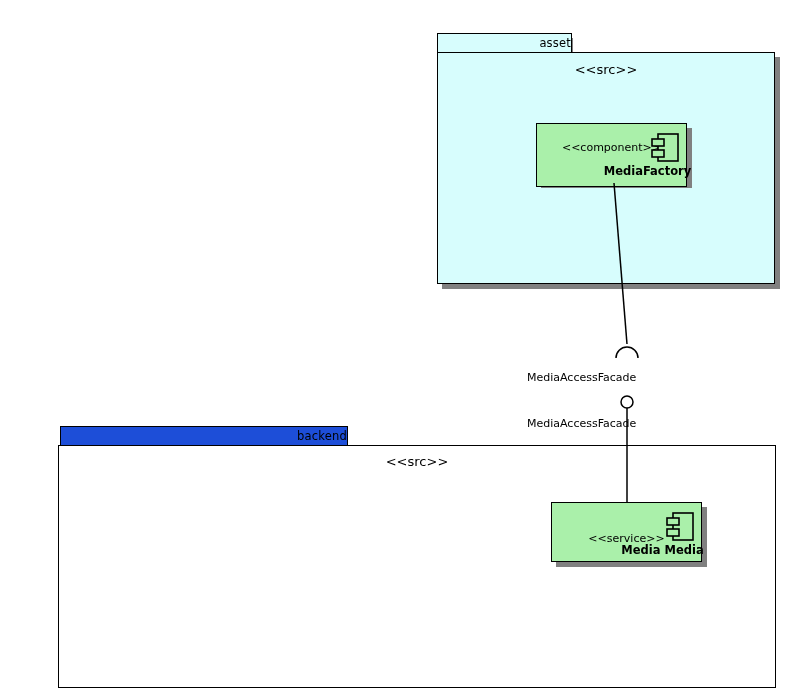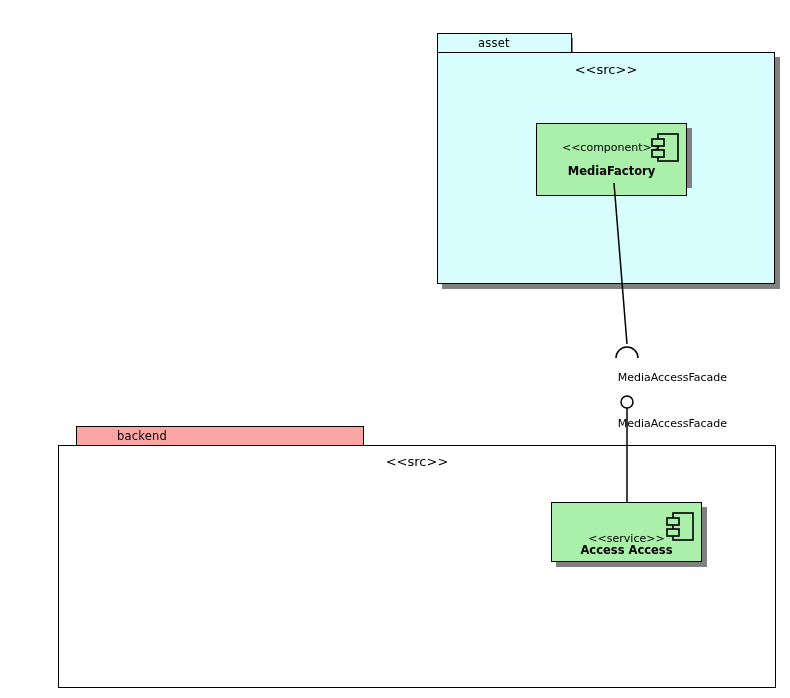--- a/index.html
+++ b/index.html
@@ -27,21 +27,21 @@
   .abs { position: absolute; }
 
   
   .pkg-tab {
     position: absolute;
     box-sizing: border-box;
     border: 1.6px solid #000000;
     border-bottom: none;
     display: flex;
     align-items: center;
-    justify-content: flex-start;
+    justify-content: flex-end;
     padding-left: 40px;
   }
   .pkg-tab-label {
     font-size: 11.5px;
     color: #000000;
     letter-spacing: 0.2px;
     line-height: 1;
     white-space: nowrap;
   }
   .pkg-body {
@@ -81,30 +81,31 @@
   .component-name {
     position: absolute;
     left: 0;
     width: 100%;
     text-align: center;
     font-size: 11.5px;
     font-weight: bold;
     color: #000000;
     white-space: nowrap;
     line-height: 1;
+    padding-left: 36px;
   }
 
   
   .iface-label {
     position: absolute;
     font-size: 11px;
     color: #000000;
     white-space: nowrap;
     line-height: 1;
-    text-align: right;
+    text-align: left;
   }
 
   svg { display: block; }
 </style>
 </head>
 <body>
 
 <div id="diagram-canvas">
 
   <div class="shadow" style="left:568px; top:38px; width:5px; height:19px;"></div>
@@ -118,21 +119,21 @@
   </div>
 
   <div class="pkg-body" style="left:437px; top:52px; width:338px; height:232px; background:#D7FDFD;">
   </div>
 
   <div class="pkg-stereotype" style="left:437px; top:63px; width:338px;">&lt;&lt;src&gt;&gt;</div>
 
   <div class="shadow" style="left:687px; top:128px; width:5px; height:60px;"></div>
   <div class="shadow" style="left:541px; top:183px; width:151px; height:5px;"></div>
 
-  <div class="component-box" style="left:536px; top:123px; width:151px; height:73px; background:#AAF0AA;">
+  <div class="component-box" style="left:536px; top:123px; width:151px; height:64px; background:#AAF0AA;">
     <span class="component-stereotype" style="top:18px;">&lt;&lt;component&gt;&gt;</span>
     <span class="component-name" style="top:42px;">MediaFactory</span>
 
     <span class="abs" style="left:114px; top:8px; width:30px; height:33px;">
       <svg width="30" height="33" viewBox="0 0 30 33">
         <rect x="7" y="2" width="20" height="27" fill="#AAF0AA" stroke="#000000" stroke-width="1.6"></rect>
         <rect x="1" y="7" width="12" height="7" fill="#AAF0AA" stroke="#000000" stroke-width="1.6"></rect>
         <rect x="1" y="18" width="12" height="7" fill="#AAF0AA" stroke="#000000" stroke-width="1.6"></rect>
       </svg>
     </span>
@@ -151,35 +152,35 @@
   <svg class="abs" style="left:616px; top:392px; width:22px; height:22px;">
     <circle cx="11" cy="10" r="6" fill="#FFFFFF" stroke="#000000" stroke-width="1.5"></circle>
   </svg>
 
   <div class="iface-label" style="left:527px; top:418px; width:200px;">MediaAccessFacade</div>
 
   <svg class="abs" style="left:618px; top:400px; width:20px; height:105px;">
     <line x1="9" y1="8" x2="9" y2="103" stroke="#000000" stroke-width="1.5"></line>
   </svg>
 
-  <div class="pkg-tab" style="left:76px; top:426px; width:288px; height:20px; background:#fca5a5;">
+  <div class="pkg-tab" style="left:60px; top:426px; width:288px; height:20px; background:#1d4ed8;">
     <span class="pkg-tab-label">backend</span>
   </div>
 
   <div class="pkg-body" style="left:58px; top:445px; width:718px; height:243px; background:transparent;">
   </div>
 
   <div class="pkg-stereotype" style="left:58px; top:455px; width:718px;">&lt;&lt;src&gt;&gt;</div>
 
   <div class="shadow" style="left:702px; top:507px; width:5px; height:60px;"></div>
   <div class="shadow" style="left:556px; top:562px; width:151px; height:5px;"></div>
 
   <div class="component-box" style="left:551px; top:502px; width:151px; height:60px; background:#AAF0AA;">
     <span class="component-stereotype" style="top:30px;">&lt;&lt;service&gt;&gt;</span>
-    <span class="component-name" style="top:42px;">Access Access</span>
+    <span class="component-name" style="top:42px;">Media Media</span>
     <span class="abs" style="left:114px; top:8px; width:30px; height:33px;">
       <svg width="30" height="33" viewBox="0 0 30 33">
         <rect x="7" y="2" width="20" height="27" fill="#AAF0AA" stroke="#000000" stroke-width="1.6"></rect>
         <rect x="1" y="7" width="12" height="7" fill="#AAF0AA" stroke="#000000" stroke-width="1.6"></rect>
         <rect x="1" y="18" width="12" height="7" fill="#AAF0AA" stroke="#000000" stroke-width="1.6"></rect>
       </svg>
     </span>
   </div>
 
 </div>

